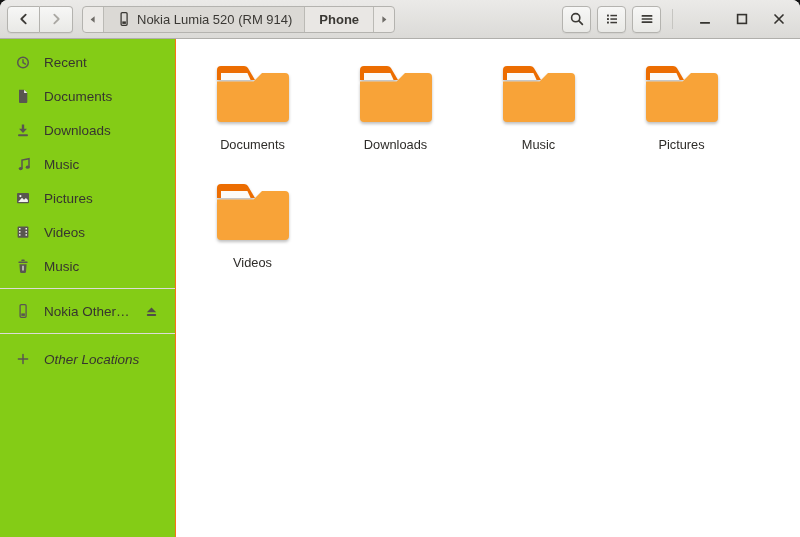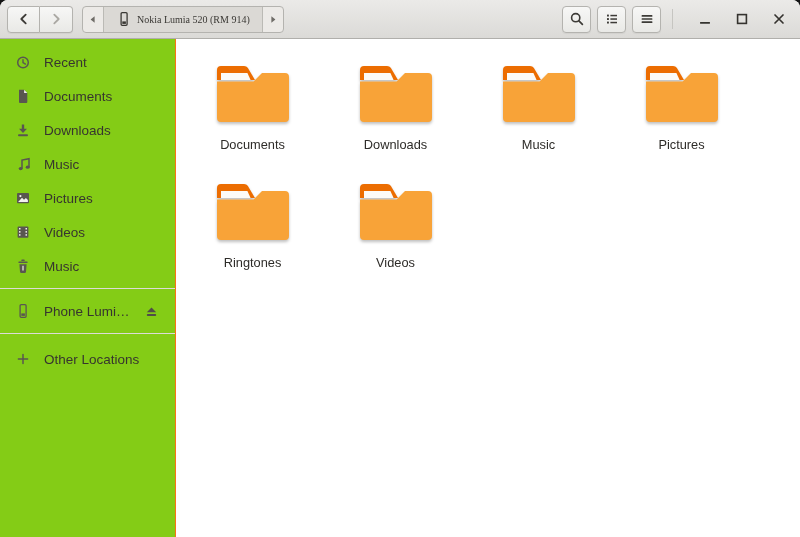--- a/index.html
+++ b/index.html
@@ -42,21 +42,21 @@
   
   .pathbar {
     display:flex; height:27px; margin-left:9px;
     border:1px solid #b4b3af; border-radius:4px;
     background:#eceae7; overflow:hidden;
     color:#3a3834;
   }
   .pseg {
     display:flex; align-items:center;
     border-right:1px solid #bbbab5;
-    padding:0 9px; font-size:10px; white-space:nowrap;font-family:Liberation Serif, serif;
+    padding:0 9px; font-size:13px; white-space:nowrap;
   }
   .pseg.scroll { padding:0 6px; color:#6e6c67; }
   .pseg.device { background:#dbd9d5; gap:7px; padding:0 12px; }
   .pseg.current { font-weight:bold; background:#e9e7e4; padding:0 14px; }
   .pseg:last-child { border-right:none; }
   .spacer { flex:1; }
   .actionbtn { width:29px; border-radius:4px; margin-left:6px; }
   .vsep { width:1px; height:20px; background:#c6c5c1; margin:0 9px 0 11px; }
   .wbtn {
     width:28px; height:28px; margin-left:9px;
@@ -75,21 +75,21 @@
   }
   .srow {
     height:34px; flex:0 0 34px;
     display:flex; align-items:center;
     padding:0 15px; gap:13px;
     font-size:13.5px; cursor:default;
   }
   .srow .ic { width:16px; height:16px; color:#595650; display:flex; }
   .ssep { border-top:1px solid #dcdbd8; margin:5px 0; }
   .eject { margin-left:auto; color:#504d48; width:17px; height:17px; display:flex; }
-  .srow.other { height:40px; flex:0 0 40px; }
+  .srow.other { height:40px; flex:0 0 40px;font-style:italic; }
   
   .content { flex:1; background:#ffffff; padding:16px 0 0 5px; overflow:hidden; }
   .grid { display:flex; flex-wrap:wrap; width:580px; }
   .cell {
     width:143px; height:118px;
     display:flex; flex-direction:column; align-items:center;
     padding-top:8px;
   }
   .ficon { width:78px; height:62px; filter:drop-shadow(0 2.5px 1.5px rgba(0,0,0,.25)); }
   .ficon svg { width:78px; height:62px; display:block; }
@@ -128,20 +128,23 @@
           </span>
       </div>
       <div class="pseg device">
         <span class="ic" style="width:14px;height:16px;">
             <svg width="16" height="16" viewBox="0 0 16 16">
               <rect x="5.1" y="1.7" width="6" height="12.6" rx="1.1" fill="none" stroke="currentColor" stroke-width="1.3"></rect>
               <rect x="6.3" y="10.4" width="3.6" height="2.5" fill="currentColor"></rect>
             </svg>
           </span>
         <span>Nokia Lumia 520 (RM 914)</span>
+      </div>
+      <div class="pseg current">
+        <span>Phone</span>
       </div>
       <div class="pseg scroll">
         <span>
             <svg width="8" height="9" viewBox="0 0 8 9">
               <path d="M2.4 1.2 v6.6 L6.4 4.5 Z" fill="currentColor"></path>
             </svg>
           </span>
       </div>
     </div>
 
@@ -282,21 +285,21 @@
 
       <div class="ssep"></div>
 
       <div class="srow">
         <span class="ic">
             <svg width="16" height="16" viewBox="0 0 16 16">
               <rect x="5.1" y="1.7" width="6" height="12.6" rx="1.1" fill="none" stroke="currentColor" stroke-width="1.3"></rect>
               <rect x="6.3" y="10.4" width="3.6" height="2.5" fill="currentColor"></rect>
             </svg>
           </span>
-        <span>Phone Lumi…</span>
+        <span>Nokia Other…</span>
         <span class="eject">
             <svg width="17" height="17" viewBox="0 0 17 17" fill="currentColor">
               <path d="M3.8 9.3 L8.5 4.6 13.2 9.3 Z"></path>
               <rect x="3.8" y="11" width="9.4" height="1.9" rx=".9"></rect>
             </svg>
           </span>
       </div>
 
       <div class="ssep"></div>
 
@@ -353,28 +356,18 @@
           <div class="flabel">Pictures</div>
         </div>
         <div class="cell">
           <div class="ficon">
               <svg viewBox="0 0 78 62">
                 <path d="M3 17 V7 a4 4 0 0 1 4 -4 h23 c1.6 0 3.1 .8 3.9 2.1 L41 17 Z" fill="#ec6d01"></path>
                 <path d="M7 10 H33.4 l3.2 7 H7 Z" fill="#fcfbf8"></path>
                 <path d="M3 18.5 H39.5 L48 10 H71 a4 4 0 0 1 4 4 V55 a4 4 0 0 1 -4 4 H7 a4 4 0 0 1 -4 -4 Z" fill="#f8a338"></path>
               </svg>
             </div>
-          <div class="flabel">Ringtones</div>
-        </div>
-        <div class="cell">
-          <div class="ficon">
-              <svg viewBox="0 0 78 62">
-                <path d="M3 17 V7 a4 4 0 0 1 4 -4 h23 c1.6 0 3.1 .8 3.9 2.1 L41 17 Z" fill="#ec6d01"></path>
-                <path d="M7 10 H33.4 l3.2 7 H7 Z" fill="#fcfbf8"></path>
-                <path d="M3 18.5 H39.5 L48 10 H71 a4 4 0 0 1 4 4 V55 a4 4 0 0 1 -4 4 H7 a4 4 0 0 1 -4 -4 Z" fill="#f8a338"></path>
-              </svg>
-            </div>
           <div class="flabel">Videos</div>
         </div>
       </div>
     </div>
   </div>
 </div>
 
 </body></html>

